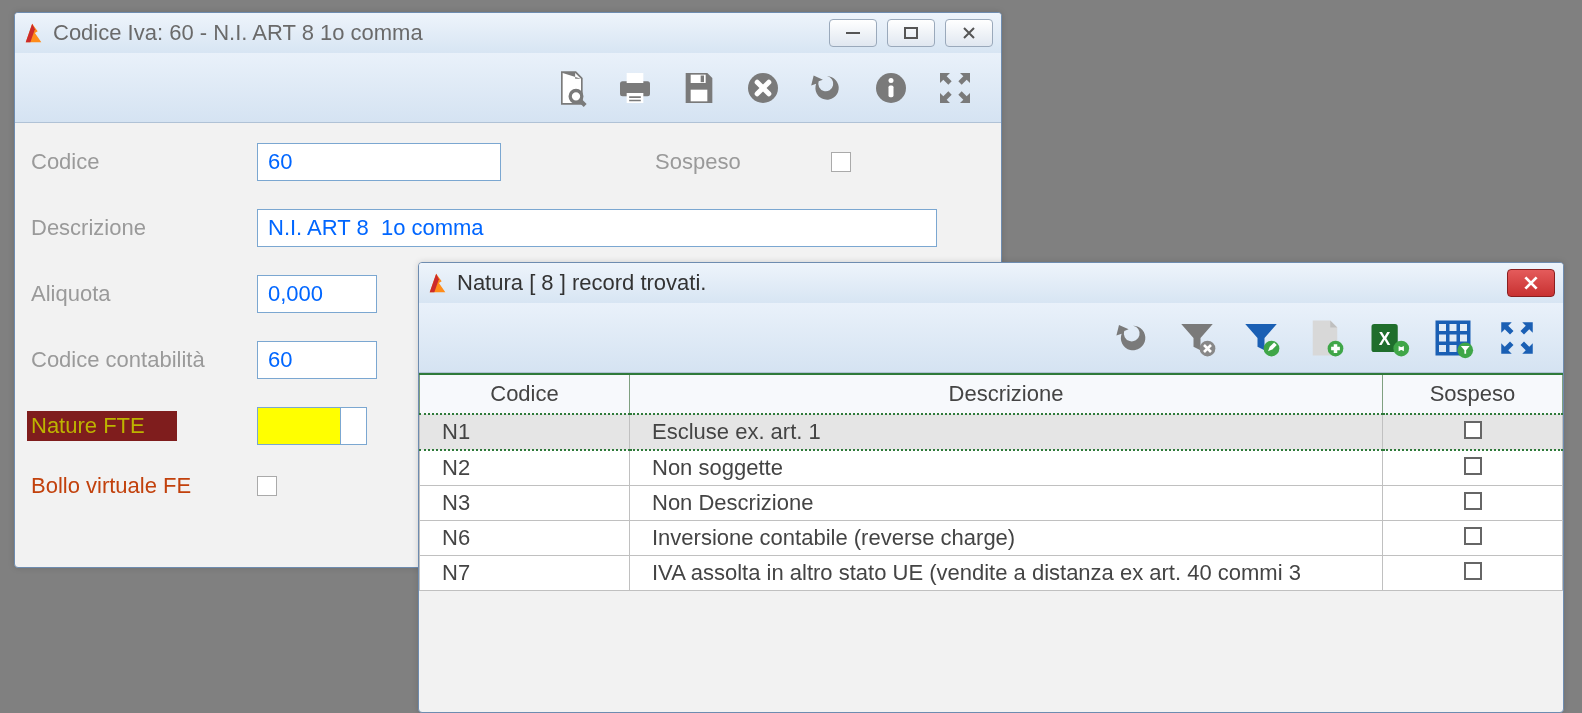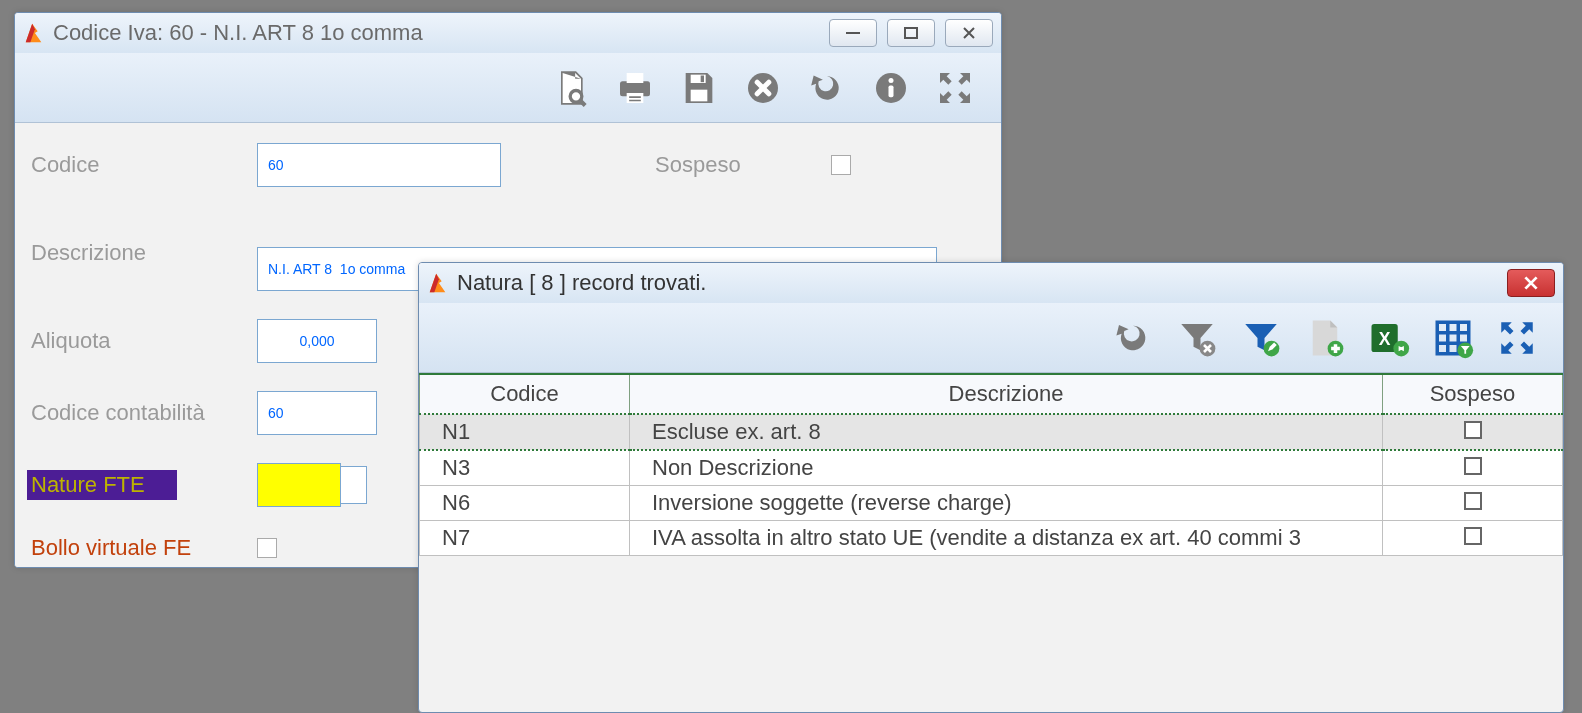--- a/index.html
+++ b/index.html
@@ -73,30 +73,30 @@
   }
   .toolbar .tbtn svg { width:40px; height:40px; }
   .formbody {
     padding:20px 12px;
     background:#f2f2f2;
     color:#9a9a9a;
     font-size:22px;
   }
   .row { display:flex; align-items:center; margin-bottom:28px; }
   .lbl { width:230px; padding-left:4px; }
-  .lbl.hl { background:#4c1d95; color:#bdb300; padding:2px 4px; width:150px; }
+  .lbl.hl { background:#7f1d1d; color:#bdb300; padding:2px 4px; width:150px; }
   .txt {
     border:1px solid #7ba7d1;
     background:#fff;
-    height:44px;
+    height:38px;
     padding:18px 10px;
     color:#0066ff;
-    font-size:14px;
-  }
-  .txt.right { text-align:center; }
+    font-size:22px;
+  }
+  .txt.right { text-align:left; }
   .txt.hl { background:#ffff00; }
   .chk {
     width:20px; height:20px;
     border:1px solid #aaa;
     background:#fff;
   }
   
   .natura-body { background:#fff; }
   .natura-table { width:100%; border-collapse:collapse; font-size:22px; color:#444; }
   .natura-table th {
@@ -216,21 +216,21 @@
   <div class="formbody">
     <div class="row">
       <div class="lbl">Codice</div>
       <input class="txt" style="width: 244px;" value="60">
       <div style="width:150px"></div>
       <div class="lbl" style="width:180px">Sospeso</div>
       <div class="chk"></div>
     </div>
     <div class="row">
       <div class="lbl">Descrizione</div>
-      <input class="txt" style="width: 680px; margin-top: 32px;" value="N.I. ART 8  1o comma">
+      <input class="txt" style="width: 680px;" value="N.I. ART 8  1o comma">
     </div>
     <div class="row">
       <div class="lbl">Aliquota</div>
       <input class="txt right" style="width: 120px;" value="0,000">
     </div>
     <div class="row">
       <div class="lbl">Codice contabilità</div>
       <input class="txt" style="width: 120px;" value="60">
     </div>
     <div class="row">
@@ -321,31 +321,36 @@
       <thead>
         <tr>
           <th style="width:210px">Codice</th>
           <th>Descrizione</th>
           <th style="width:180px">Sospeso</th>
         </tr>
       </thead>
       <tbody id="natura-rows">
           <tr class="sel">
             <td>N1</td>
-            <td>Escluse ex. art. 8</td>
+            <td>Escluse ex. art. 1</td>
+            <td class="chkcell"><span class="rowchk"></span></td>
+          </tr>
+          <tr>
+            <td>N2</td>
+            <td>Non soggette</td>
             <td class="chkcell"><span class="rowchk"></span></td>
           </tr>
           <tr>
             <td>N3</td>
             <td>Non Descrizione</td>
             <td class="chkcell"><span class="rowchk"></span></td>
           </tr>
           <tr>
             <td>N6</td>
-            <td>Inversione soggette (reverse charge)</td>
+            <td>Inversione contabile (reverse charge)</td>
             <td class="chkcell"><span class="rowchk"></span></td>
           </tr>
           <tr>
             <td>N7</td>
             <td>IVA assolta in altro stato UE (vendite a distanza ex art. 40 commi 3</td>
             <td class="chkcell"><span class="rowchk"></span></td>
           </tr>
         </tbody>
     </table>
   </div>

